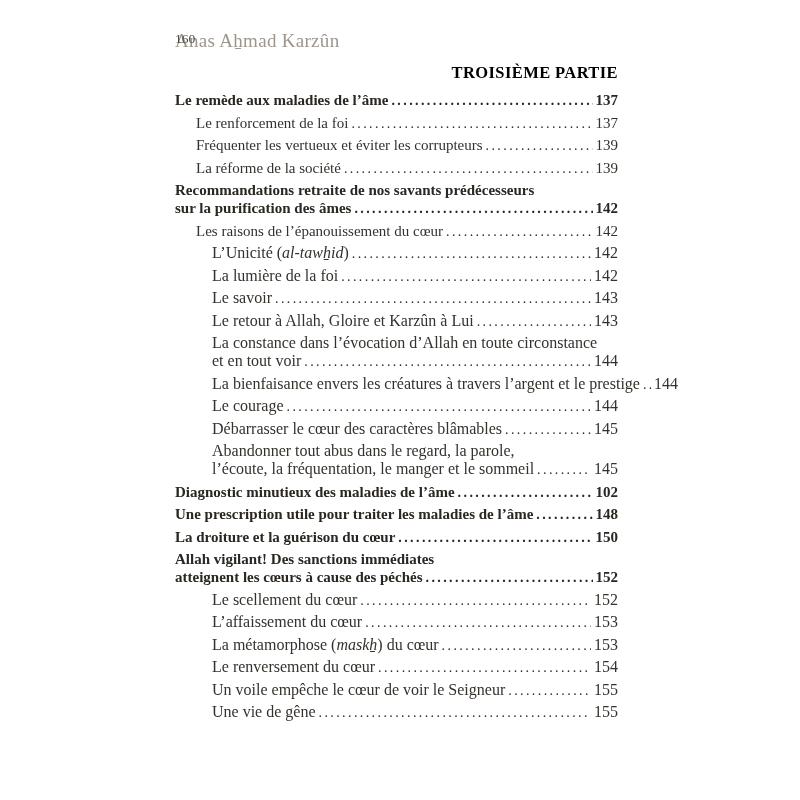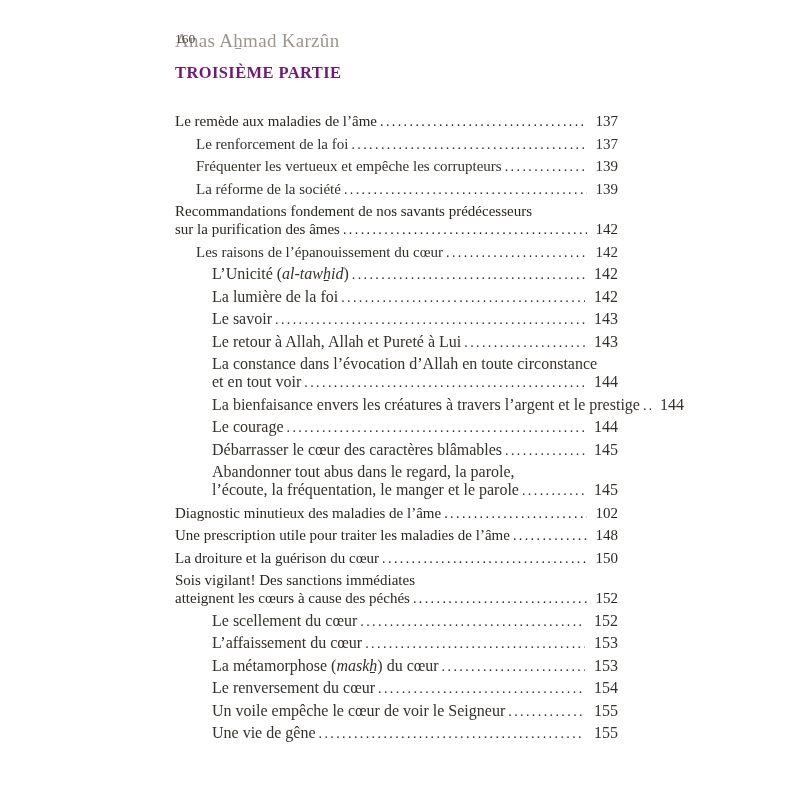--- a/index.html
+++ b/index.html
@@ -19,44 +19,44 @@
   .folio {
     position: absolute; left: 0; top: 1px;
     font-size: 13.5px; color: #4e4943;
   }
   .running {
     display: block; text-align: left;
     font-size: 19px;
     letter-spacing: 0.3px; color: #9d968d;
   }
   .title {
-    margin: 14px 0 29px 0;
-    text-align: left;
+    margin: 14px 0 8px 0;
+    text-align: right;
     font-size: 16.5px; font-weight: bold;
-    letter-spacing: 0.4px; color: #701a75;
+    letter-spacing: 0.4px; color: #000000;
   }
   .toc { }
   .entry { margin-bottom: 3.5px; font-size: 15px; }
-  .entry.bold { font-weight: normal; color: #2a2621; }
+  .entry.bold { font-weight: bold; color: #2a2621; }
   .entry.gap { margin-top: 3px; }
   .entry.lvl1 .line { padding-left: 21px; }
   .entry.lvl2 { font-size: 16px; }
   .entry.lvl2 .line { padding-left: 37px; }
   .line { display: flex; align-items: baseline; line-height: 18px; }
   .text { white-space: nowrap; }
   .text .it { font-style: italic; }
   .dots {
     flex: 1 1 auto; overflow: hidden; white-space: nowrap;
     margin: 0 3px; min-width: 8px;
   }
   .dots::after {
     content: "..........................................................................................................................................";
     letter-spacing: 2.4px; font-size: 14px;
   }
-  .num { flex: 0 0 auto; margin-left: 6px; }
+  .num { flex: 0 0 auto; }
 </style>
 </head>
 <body>
 
 <div class="page">
   <div class="header">
     <span class="folio">160</span>
     <span class="running">Anas Aẖmad Karzûn</span>
   </div>
   <div class="title">TROISIÈME PARTIE</div>
@@ -70,35 +70,35 @@
       </div>
       <div class="entry lvl1">
         <div class="line">
           <span class="text"><span>Le renforcement de la foi</span></span>
           <span class="dots"></span>
           <span class="num">137</span>
         </div>
       </div>
       <div class="entry lvl1">
         <div class="line">
-          <span class="text"><span>Fréquenter les vertueux et empêche les corrupteurs</span></span>
+          <span class="text"><span>Fréquenter les vertueux et éviter les corrupteurs</span></span>
           <span class="dots"></span>
           <span class="num">139</span>
         </div>
       </div>
       <div class="entry lvl1">
         <div class="line">
           <span class="text"><span>La réforme de la société</span></span>
           <span class="dots"></span>
           <span class="num">139</span>
         </div>
       </div>
       <div class="entry lvl0 bold gap">
         <div class="line">
-          <span class="text"><span>Recommandations fondement de nos savants prédécesseurs</span></span>
+          <span class="text"><span>Recommandations retraite de nos savants prédécesseurs</span></span>
         </div>
         <div class="line">
           <span class="text"><span>sur la purification des âmes</span></span>
           <span class="dots"></span>
           <span class="num">142</span>
         </div>
       </div>
       <div class="entry lvl1">
         <div class="line">
           <span class="text"><span>Les raisons de l’épanouissement du cœur</span></span>
@@ -122,21 +122,21 @@
       </div>
       <div class="entry lvl2">
         <div class="line">
           <span class="text"><span>Le savoir</span></span>
           <span class="dots"></span>
           <span class="num">143</span>
         </div>
       </div>
       <div class="entry lvl2">
         <div class="line">
-          <span class="text"><span>Le retour à Allah, Allah et Pureté à Lui</span></span>
+          <span class="text"><span>Le retour à Allah, Gloire et Karzûn à Lui</span></span>
           <span class="dots"></span>
           <span class="num">143</span>
         </div>
       </div>
       <div class="entry lvl2">
         <div class="line">
           <span class="text"><span>La constance dans l’évocation d’Allah en toute circonstance</span></span>
         </div>
         <div class="line">
           <span class="text"><span>et en tout voir</span></span>
@@ -163,21 +163,21 @@
           <span class="text"><span>Débarrasser le cœur des caractères blâmables</span></span>
           <span class="dots"></span>
           <span class="num">145</span>
         </div>
       </div>
       <div class="entry lvl2">
         <div class="line">
           <span class="text"><span>Abandonner tout abus dans le regard, la parole,</span></span>
         </div>
         <div class="line">
-          <span class="text"><span>l’écoute, la fréquentation, le manger et le parole</span></span>
+          <span class="text"><span>l’écoute, la fréquentation, le manger et le sommeil</span></span>
           <span class="dots"></span>
           <span class="num">145</span>
         </div>
       </div>
       <div class="entry lvl0 bold gap">
         <div class="line">
           <span class="text"><span>Diagnostic minutieux des maladies de l’âme</span></span>
           <span class="dots"></span>
           <span class="num">102</span>
         </div>
@@ -191,21 +191,21 @@
       </div>
       <div class="entry lvl0 bold gap">
         <div class="line">
           <span class="text"><span>La droiture et la guérison du cœur</span></span>
           <span class="dots"></span>
           <span class="num">150</span>
         </div>
       </div>
       <div class="entry lvl0 bold gap">
         <div class="line">
-          <span class="text"><span>Sois vigilant! Des sanctions immédiates</span></span>
+          <span class="text"><span>Allah vigilant! Des sanctions immédiates</span></span>
         </div>
         <div class="line">
           <span class="text"><span>atteignent les cœurs à cause des péchés</span></span>
           <span class="dots"></span>
           <span class="num">152</span>
         </div>
       </div>
       <div class="entry lvl2 gap">
         <div class="line">
           <span class="text"><span>Le scellement du cœur</span></span>

